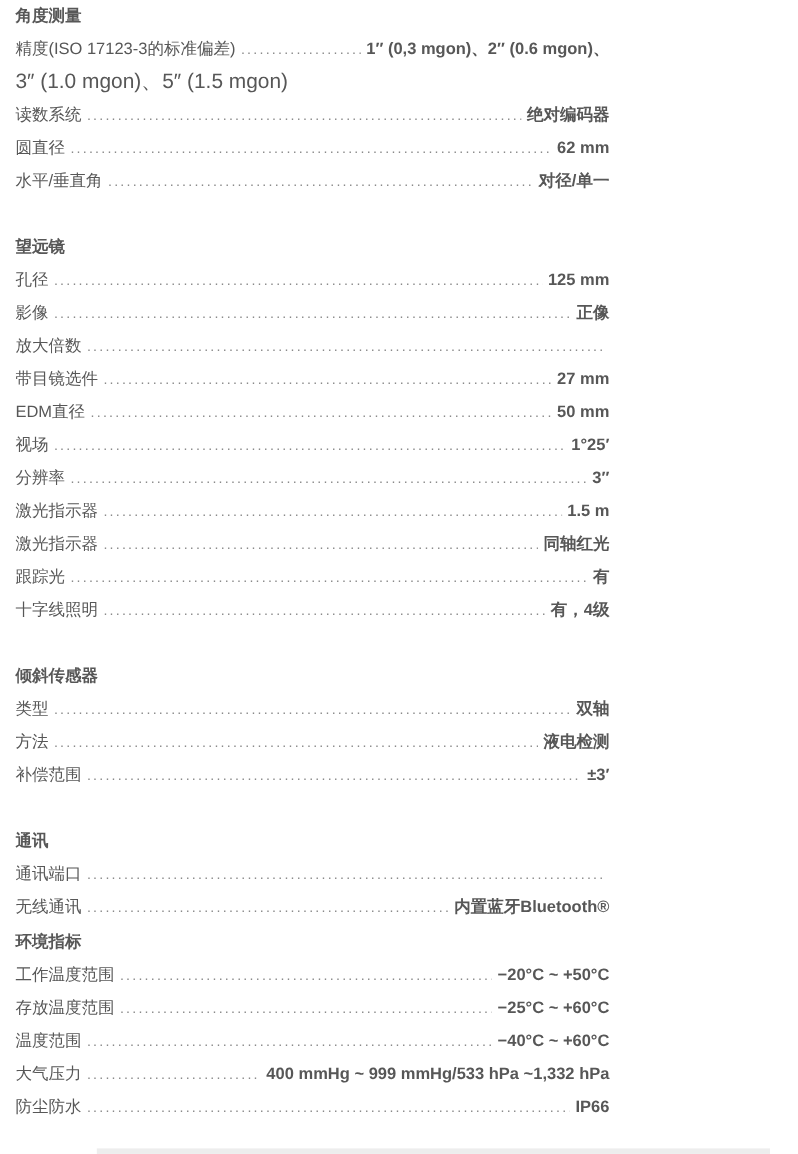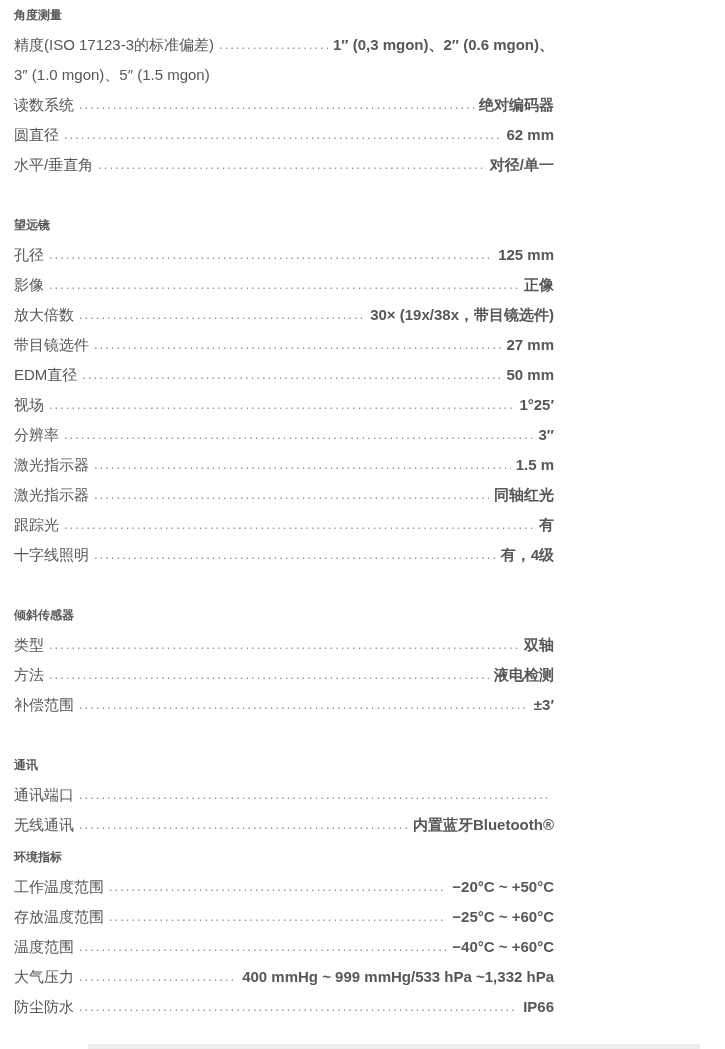--- a/index.html
+++ b/index.html
@@ -15,21 +15,21 @@
     height:1049px;
     overflow:hidden;
     font-family:"Liberation Sans","DejaVu Sans",sans-serif;
     color:var(--text);
     padding:0 0 0 14px;
   }
   .section{margin-top:30px;}
   .section:first-of-type{margin-top:0;}
   .section:last-of-type{margin-top:2px;}
   .section h2{
-    font-size:12px;
+    font-size:15px;
     font-weight:bold;
     line-height:30px;
     color:var(--text);
   }
   .spec-row{
     display:flex;
     align-items:center;
     width:540px;
     max-width:705px;
     font-size:15px;
@@ -42,21 +42,21 @@
     min-width:8px;
     overflow:hidden;
     white-space:nowrap;
     font-size:13px;
     letter-spacing:2px;
     color:var(--dots);
     margin:0 5px;
   }
   .spec-row .value{flex:0 0 auto;font-weight:bold;}
   .cont{
-    font-size:15px;
+    font-size:19px;
     line-height:30px;
     white-space:nowrap;
   }
   .cutoff-bar{
     position:absolute;
     left:88px;
     bottom:0;
     width:612px;
     height:5px;
     background:var(--cutoff);
@@ -106,21 +106,20 @@
 
   <div class="spec-row">
     <span class="label">影像</span>
     <span class="dots">................................................................................................................................................................................................................................................................................................................................................................................................................</span>
     <span class="value">正像</span>
   </div>
 
   <div class="spec-row">
     <span class="label">放大倍数</span>
     <span class="dots">................................................................................................................................................................................................................................................................................................................................................................................................................</span>
-    <span class="value">30× (19x/38x，带目镜选件)</span>
   </div>
 
   <div class="spec-row">
     <span class="label">带目镜选件</span>
     <span class="dots">................................................................................................................................................................................................................................................................................................................................................................................................................</span>
     <span class="value">27 mm</span>
   </div>
 
   <div class="spec-row">
     <span class="label">EDM直径</span>

